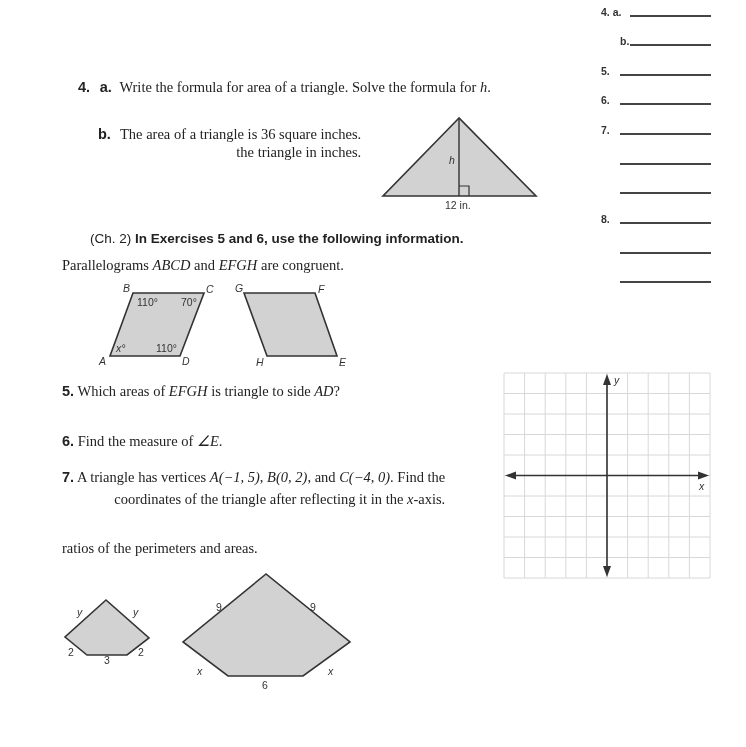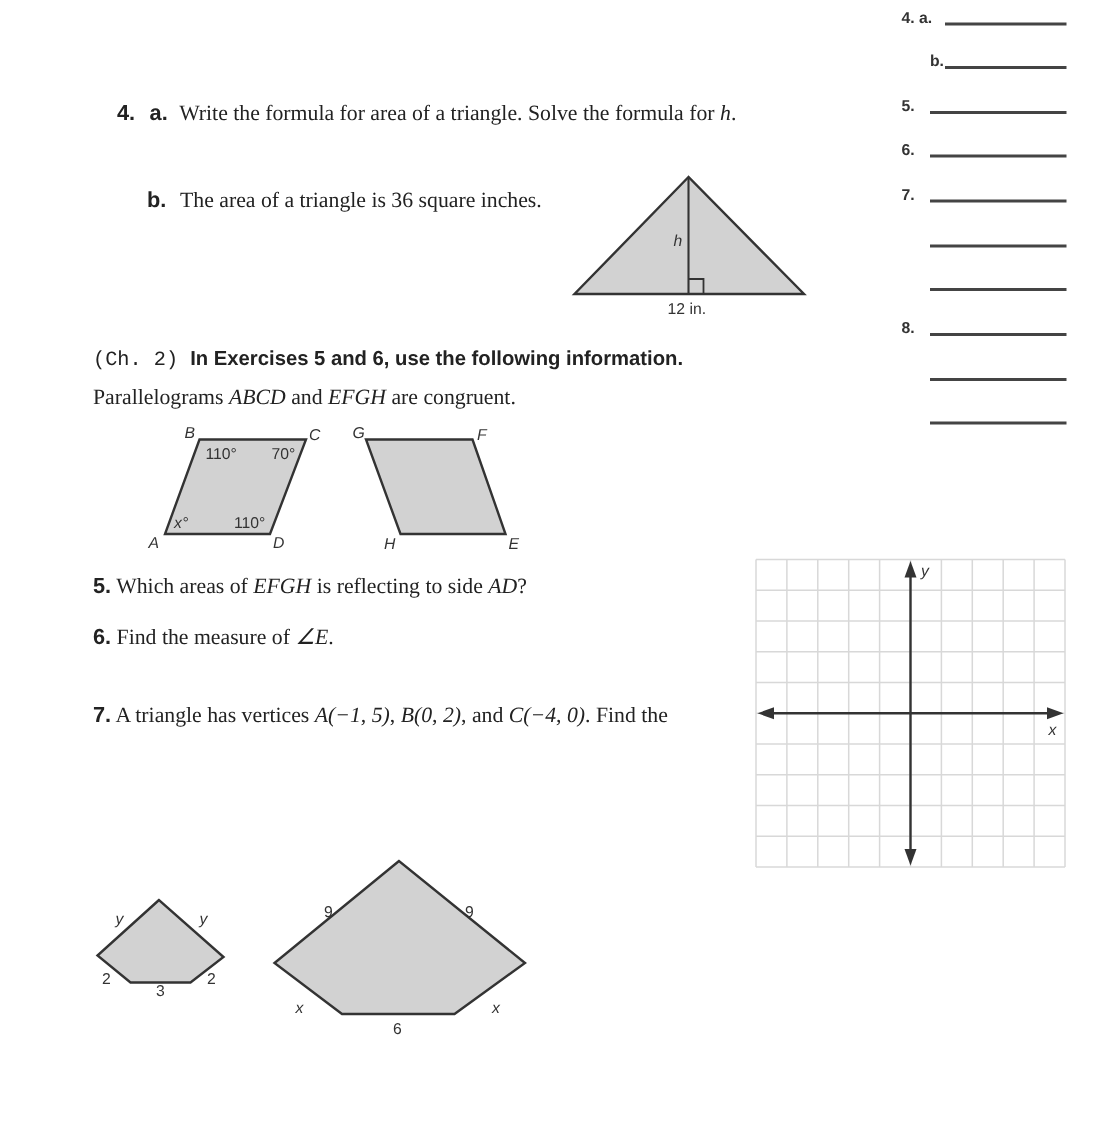--- a/index.html
+++ b/index.html
@@ -1,18 +1,18 @@
 <!DOCTYPE html>
 <html><head>
 <meta charset="utf-8">
 <style>
   html,body{margin:0;padding:0;background:#fff;}
   body{width:746px;height:747px;position:relative;overflow:hidden;font-family:"Liberation Serif",serif;color:#222;}
   .abs{position:absolute;text-align:right;}
-  .sans{font-family:Liberation Mono, monospace;}
+  .sans{font-family:Liberation Sans, sans-serif;margin-left:28px;}
   .b{font-weight:bold;font-family:"Liberation Sans",sans-serif;}
   .q{font-size:14.5px;line-height:18px;}
   .ans-label{font-family:"Liberation Sans",sans-serif;font-weight:bold;font-size:10.5px;color:#333;}
   .ans-line{position:absolute;height:1.5px;background:#444;}
   .fig-label{font-family:"Liberation Sans",sans-serif;font-size:10.5px;fill:#333;}
   .fig-label-i{font-family:"Liberation Sans",sans-serif;font-size:10.5px;font-style:italic;fill:#333;}
   svg{position:absolute;left:0;top:0;}
   i{font-style:italic;}
 </style>
 </head>
@@ -35,52 +35,55 @@
   <div class="ans-line" style="left:620px;top:133px;width:91px"></div>
   <div class="ans-line" style="left:620px;top:163px;width:91px"></div>
   <div class="ans-line" style="left:620px;top:192px;width:91px"></div>
 
   <span class="abs ans-label" style="left:601px;top:213px">8.</span>
   <div class="ans-line" style="left:620px;top:222px;width:91px"></div>
   <div class="ans-line" style="left:620px;top:252px;width:91px"></div>
   <div class="ans-line" style="left:620px;top:281px;width:91px"></div>
 </div>
 
-<div class="abs q" style="left:78px;top:67px;white-space:nowrap">
+<div class="abs q" style="left:78px;top:78px;white-space:nowrap">
   <span class="b">4.</span>
   <span class="b" style="margin-left:6px">a.</span>
   <span style="margin-left:4px">Write the formula for area of a triangle.  Solve the formula for </span><i>h</i><span>.</span>
 </div>
 
 <div class="abs q" style="left:98px;top:125px;">
   <span class="b abs" style="left:0;top:0">b.</span>
   <div style="margin-left:22px;white-space:nowrap">
     <div>The area of a triangle is 36 square inches.</div>
+    <div>the triangle in inches.</div>
   </div>
 </div>
 
 <div class="abs" style="left:62px;top:231px;font-size:13.5px;white-space:nowrap">
   <span class="sans">(Ch. 2) </span><span class="b">In Exercises 5 and 6, use the following information.</span>
 </div>
 <div class="abs q" style="left:62px;top:256px;white-space:nowrap">
   <span>Parallelograms </span><i>ABCD</i><span> and </span><i>EFGH</i><span> are congruent.</span>
 </div>
 
 <div class="abs q" style="left:62px;top:382px;white-space:nowrap">
-  <span class="b">5.</span><span> Which areas of </span><i>EFGH</i><span> is reflecting to side </span><i>AD</i><span>?</span>
+  <span class="b">5.</span><span> Which areas of </span><i>EFGH</i><span> is triangle to side </span><i>AD</i><span>?</span>
 </div>
-<div class="abs q" style="left:62px;top:416px;white-space:nowrap">
+<div class="abs q" style="left:62px;top:432px;white-space:nowrap">
   <span class="b">6.</span><span> Find the measure of </span><i>∠E</i><span>.</span>
 </div>
 
 <div class="abs q" style="left:62px;top:466px;white-space:nowrap;line-height:22px">
   <div><span class="b">7.</span><span> A triangle has vertices </span><i>A(−1, 5)</i><span>, </span><i>B(0, 2)</i><span>, and </span><i>C(−4, 0)</i><span>.  Find the</span></div>
+  <div><span>coordinates of the triangle after reflecting it in the </span><i>x</i><span>-axis.</span></div>
 </div>
 
 <div class="abs q" style="left:62px;top:539px;white-space:nowrap">
+  <div>ratios of the perimeters and areas.</div>
 </div>
 
 <svg width="746" height="747" viewBox="0 0 746 747">
 
   <g>
     <polygon points="459,118 383,196 536,196" fill="#d2d2d2" stroke="#333" stroke-width="1.6"></polygon>
     <line x1="459" y1="118" x2="459" y2="196" stroke="#333" stroke-width="1.4"></line>
     <polyline points="459,186 469,186 469,196" fill="none" stroke="#333" stroke-width="1.2"></polyline>
     <text x="449" y="164" class="fig-label-i">h</text>
     <text x="445" y="209" class="fig-label">12 in.</text>

